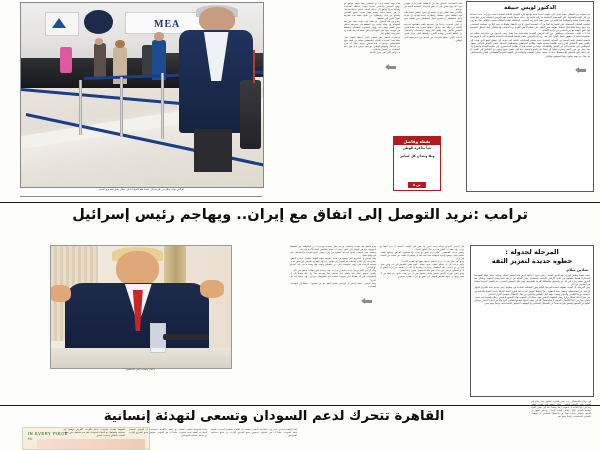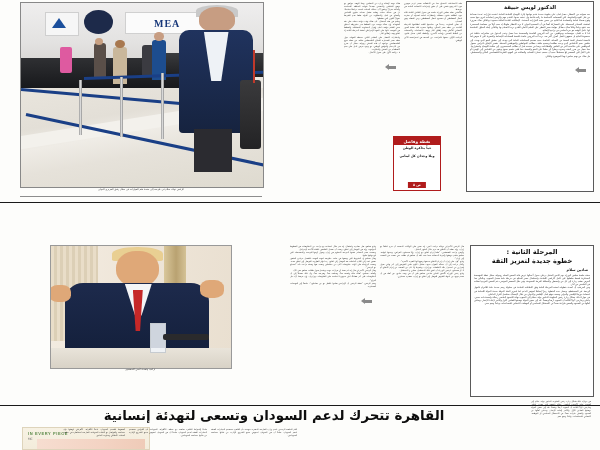--- a/index.html
+++ b/index.html
@@ -377,20 +377,21 @@
       <div class="micro2">مما حصل من ضرر العقد وحدوده ونظراً أثر سلبياً على النمو والتنمية، مما يلقي بقسم متنوع وتقوم من اللبنانيين إلى الهجرة أو على الأقل التي التحضير لها مستقبلاً. يجب أن تتجنب خسارة الشباب والشابات في العهود الفقرية للاقتصاديين المالي والمستقبلي، هل هناك من يهتم مباشرة بهذا الموضوع وبالتالي</div>
       <div style="margin-top:1px;">
         <span class="arrow-left"></span>
       </div>
     </div>
   </div>
 
   <div class="sep-thick" style="top:202px;"></div>
 
   <div class="mid">
+    <div class="headline1 rtl">ترامب :نريد التوصل إلى اتفاق مع إيران.. ويهاجم رئيس إسرائيل</div>
 
     <div class="photo-trump">
       <div class="tr-wall"></div>
       <div class="tr-curtain"></div>
       <div class="tr-column"></div>
       <div class="tr-hair"></div>
       <div class="tr-head"></div>
       <div class="tr-suit"></div>
       <div class="tr-shirt"></div>
       <div class="tr-tie"></div>
@@ -416,21 +417,21 @@
       <div class="micro">وتحدث الرؤساء على أبواب مفاوضات أكثر، من مشاغلين ونصف فيها وصفة ترامب بأنه "اجتماع مع الرئيس".</div>
       <div class="micro">وقال الرئيس الأميركي قال إنه لم تتخذ أي قرارات مهمة وتشمل قبول طلبات نتنياهو حتى الآن.</div>
       <div class="micro">وأضاف نتنياهو: "هناك حالة واضحة جداً، وصادقة جداً، وصريحة جداً، وأن ذلك محتملاً إلى أن المفاوضات على أمر قضائياً، لكن جمهورنا اساسية على التفاوضات مع إيران، وإن غرضنا أراه حل النزاع".</div>
       <div class="micro">وختم الرئيس: "تعتقد الرئيس أن الإيرانيين تعلموا بالفعل مع من يتعاملون": ملمحاً إلى التهديدات العسكرية.</div>
       <div style="margin-top:2px;">
         <span class="arrow-left"></span>
       </div>
     </div>
 
     <div class="box-stage rtl">
-      <h3>المرحلة الثانية :</h3>
+      <h3>المرحلة لجدولة :</h3>
       <h3>خطوة جديدة لتعزيز الثقة</h3>
       <div class="byline">شادين سلام</div>
       <div class="micro2">تنعقد جلسة مجلس الوزراء يوم الاثنين المقبل، وعلى جدول أعمالها عرض قائد الجيش العماد رودولف هيكل خطة المؤسسة العسكرية لبسط سلطتها على كامل الأراضي اللبنانية، واستكمال حصر السلاح في مرحلة ثانية تشمل الجنوب، وبالتالي هذا العرض يعقب زيارة إلى كل من واشنطن والمملكة العربية السعودية، وفي ظل التحضير المؤتمر دعم الجيش المزمع انعقاده في الخامس من آذار.</div>
       <div class="micro2">ومن المرتقب أن تُحدث خطوات لتنفيذ المرحلة الثانية وفق الاتفاقات المتاحة في محاولة رسم جديدة حادة للالتزام بالمهل الزمنية غير المستقطع، وتحمل هذه الخطوة رمزاً إضافياً لمؤشر الدعم لما لتعزيز الثقة الدولية بجدية الدولة اللبنانية في استعادة دورها الإقليمي والدولي وتثبيت موقع لبنان الإقليمي والدولي من خلال الإمساك بمفاصل القرار الداخلي.</div>
       <div class="micro2">في موازاة ذلك تشكّل زيارة رئيس الحكومة الدكتور نواف سلام إلى الجنوب نهاية الأسبوع الماضي رسالة واضحة ذات بعدين، داخلي وخارجي: أولاً التأكيد أن الجنوب أرضاً وشعباً، عاد إلى حضن الدولة بوصفها الضامن الأول والأخير لإعادة الإعمار، وتمكين أهالها من الصمود والعيش بكرامة بعيداً عن الاستغلال السياسي أو التوظيف الانتخابي للمساعدات، وثانياً، وضع حجر.</div>
     </div>
   </div>
 
   <div class="sep-thick" style="top:405px;"></div>
 

